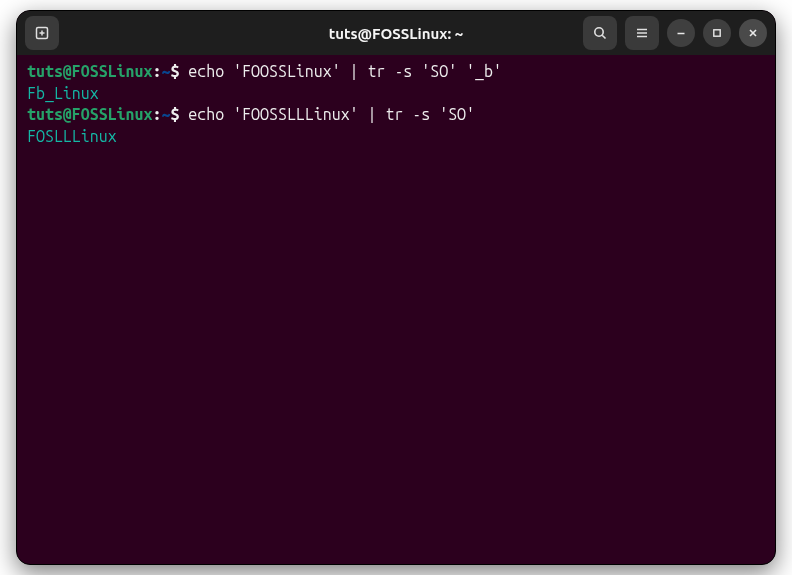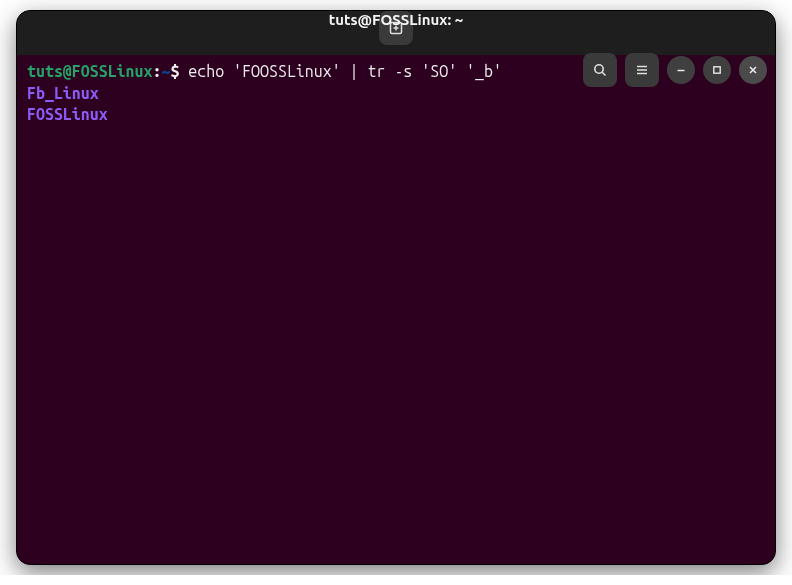--- a/index.html
+++ b/index.html
@@ -27,21 +27,20 @@
       border: 1px solid #000;
     }
     .titlebar {
       background: #1e1e1e;
       height: 44px;
       display: flex;
       align-items: center;
       padding: 0 8px;
       gap: 8px;
       position: relative;
-      flex-direction: column;
     }
     .titlebar-left {
       display: flex;
       align-items: center;
     }
     .titlebar-button {
       width: 34px;
       height: 34px;
       border-radius: 8px;
       background: #3a3a3a;
@@ -115,22 +114,21 @@
       font-weight: bold;
     }
     .prompt-dollar {
       color: #eeeeee;
       font-weight: bold;
     }
     .cmd {
       color: #eeeeee;
     }
     .output {
-      color: #8b5cf6;
-      font-weight: bold;
+      color: #14b8a6;
     }
   </style>
 </head>
 <body>
 
 <div class="window">
   <div class="titlebar">
     <div class="titlebar-left">
       <div class="titlebar-button">
         <svg viewBox="0 0 16 16" fill="none" stroke="currentColor" stroke-width="1.5">
@@ -170,15 +168,16 @@
           <line x1="3" y1="3" x2="9" y2="9"></line>
           <line x1="9" y1="3" x2="3" y2="9"></line>
         </svg>
       </div>
     </div>
   </div>
 
   <div class="terminal-body">
     <div class="line"><span class="prompt-user">tuts@FOSSLinux</span><span class="prompt-colon">:</span><span class="prompt-path">~</span><span class="prompt-dollar">$</span><span class="cmd"> echo 'FOOSSLinux' | tr -s 'SO' '_b'</span></div>
     <div class="line output">Fb_Linux</div>
-    <div class="line output">FOSSLinux</div>
+    <div class="line"><span class="prompt-user">tuts@FOSSLinux</span><span class="prompt-colon">:</span><span class="prompt-path">~</span><span class="prompt-dollar">$</span><span class="cmd"> echo 'FOOSSLLLinux' | tr -s 'SO'</span></div>
+    <div class="line output">FOSLLLinux</div>
   </div>
 </div>
 
 </body></html>

